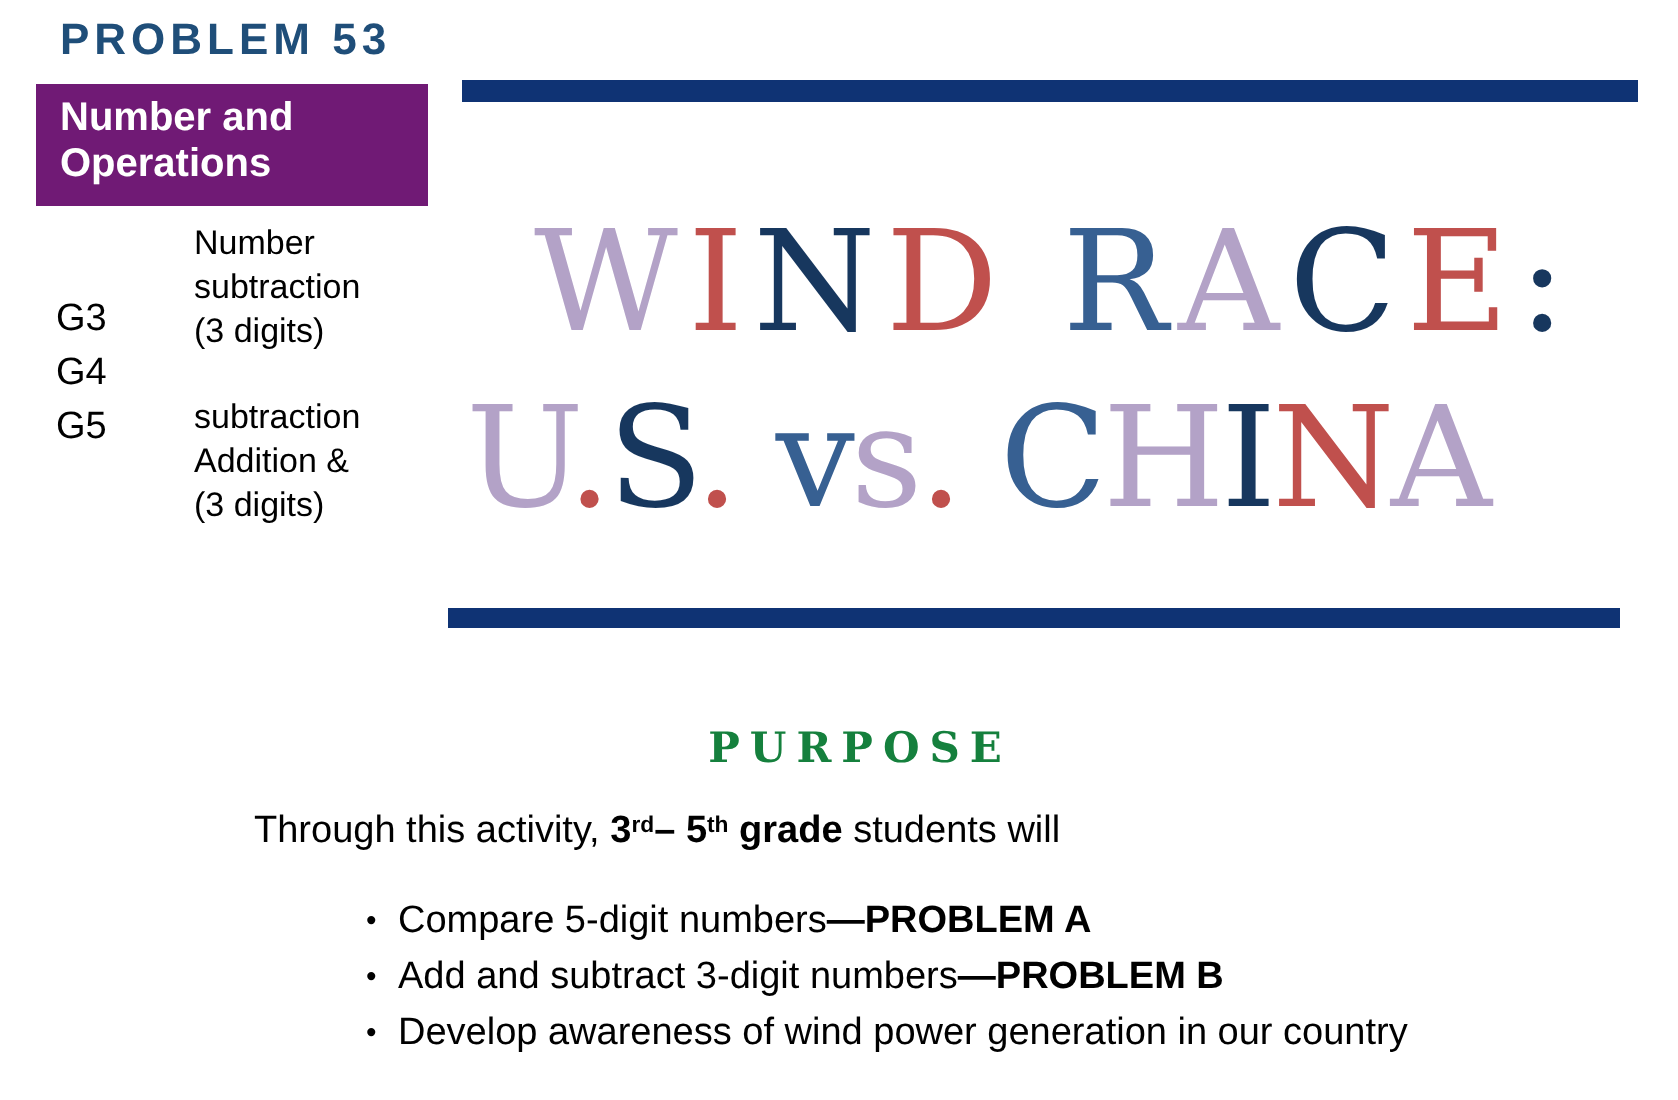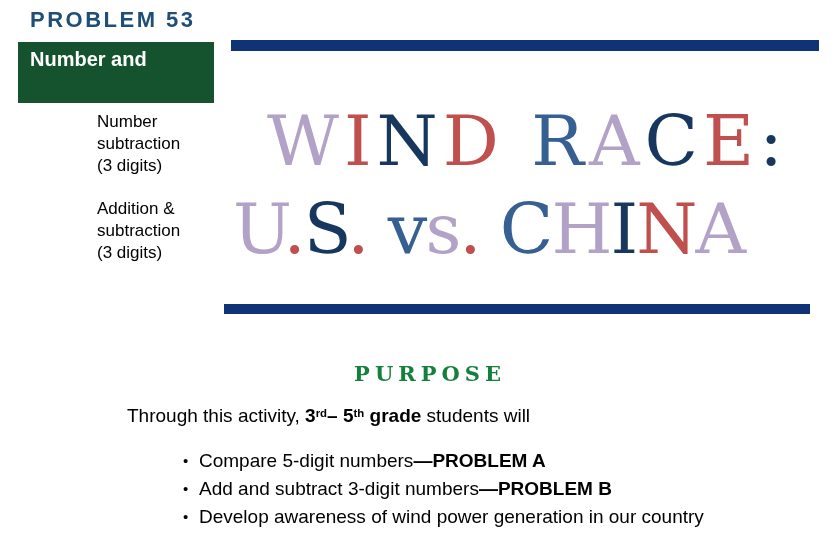--- a/index.html
+++ b/index.html
@@ -51,34 +51,40 @@
   .b{font-weight:bold;}
   .sup{font-size:0.6em;position:relative;top:-0.45em;}
 </style>
 </head>
 <body>
 
 <div class="page">
 
   <div class="problem-label" style="color: rgb(31, 78, 121);">PROBLEM 53</div>
 
-  <div class="strand-box" style="background: #14532d;">
+  <div class="strand-box" style="background: #701a75;">
     <div>Number and</div>
+    <div>Operations</div>
   </div>
 
+  <div class="grade-list">
+      <div>G3</div>
+      <div>G4</div>
+      <div>G5</div>
+    </div>
 
   <div class="topic-list">
       <div class="topic-block">
         <div>Number</div>
         <div>subtraction</div>
         <div>(3 digits)</div>
       </div>
       <div class="topic-block">
+        <div>subtraction</div>
         <div>Addition &amp;</div>
-        <div>subtraction</div>
         <div>(3 digits)</div>
       </div>
     </div>
 
   <div class="bar bar-top" style="background: rgb(15, 51, 116);"></div>
 
   <div class="race-line race-line1"><span style="color: rgb(179, 162, 199);">W</span><span style="color: rgb(192, 80, 77);">I</span><span style="color: rgb(23, 55, 94);">N</span><span style="color: rgb(192, 80, 77);">D</span><span> </span><span style="color: rgb(55, 96, 146);">R</span><span style="color: rgb(179, 162, 199);">A</span><span style="color: rgb(23, 55, 94);">C</span><span style="color: rgb(192, 80, 77);">E</span><span style="color: rgb(23, 55, 94);">:</span></div>
   <div class="race-line race-line2"><span style="color: rgb(179, 162, 199);">U</span><span style="color: rgb(192, 80, 77);">.</span><span style="color: rgb(23, 55, 94);">S</span><span style="color: rgb(192, 80, 77);">.</span><span> </span><span style="color: rgb(55, 96, 146);">v</span><span style="color: rgb(179, 162, 199);">s</span><span style="color: rgb(192, 80, 77);">.</span><span> </span><span style="color: rgb(55, 96, 146);">C</span><span style="color: rgb(179, 162, 199);">H</span><span style="color: rgb(23, 55, 94);">I</span><span style="color: rgb(192, 80, 77);">N</span><span style="color: rgb(179, 162, 199);">A</span></div>
 
   <div class="bar bar-bottom" style="background: rgb(15, 51, 116);"></div>

